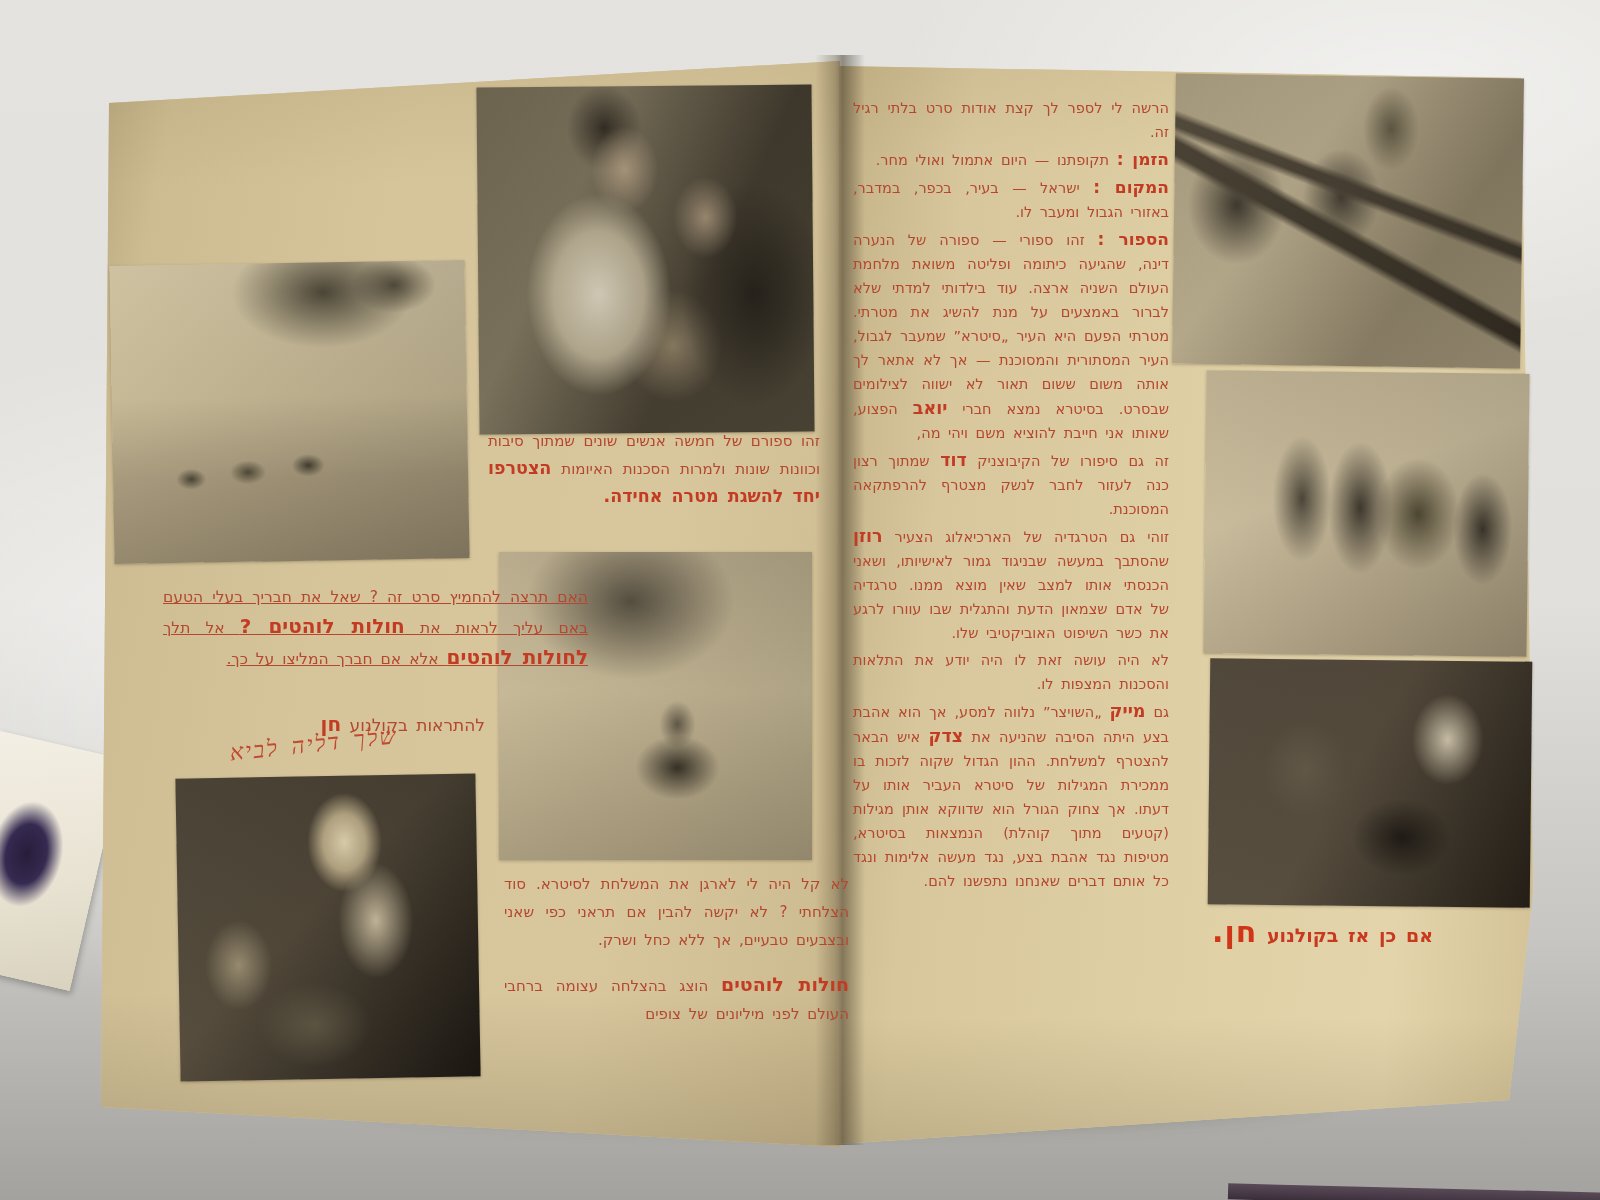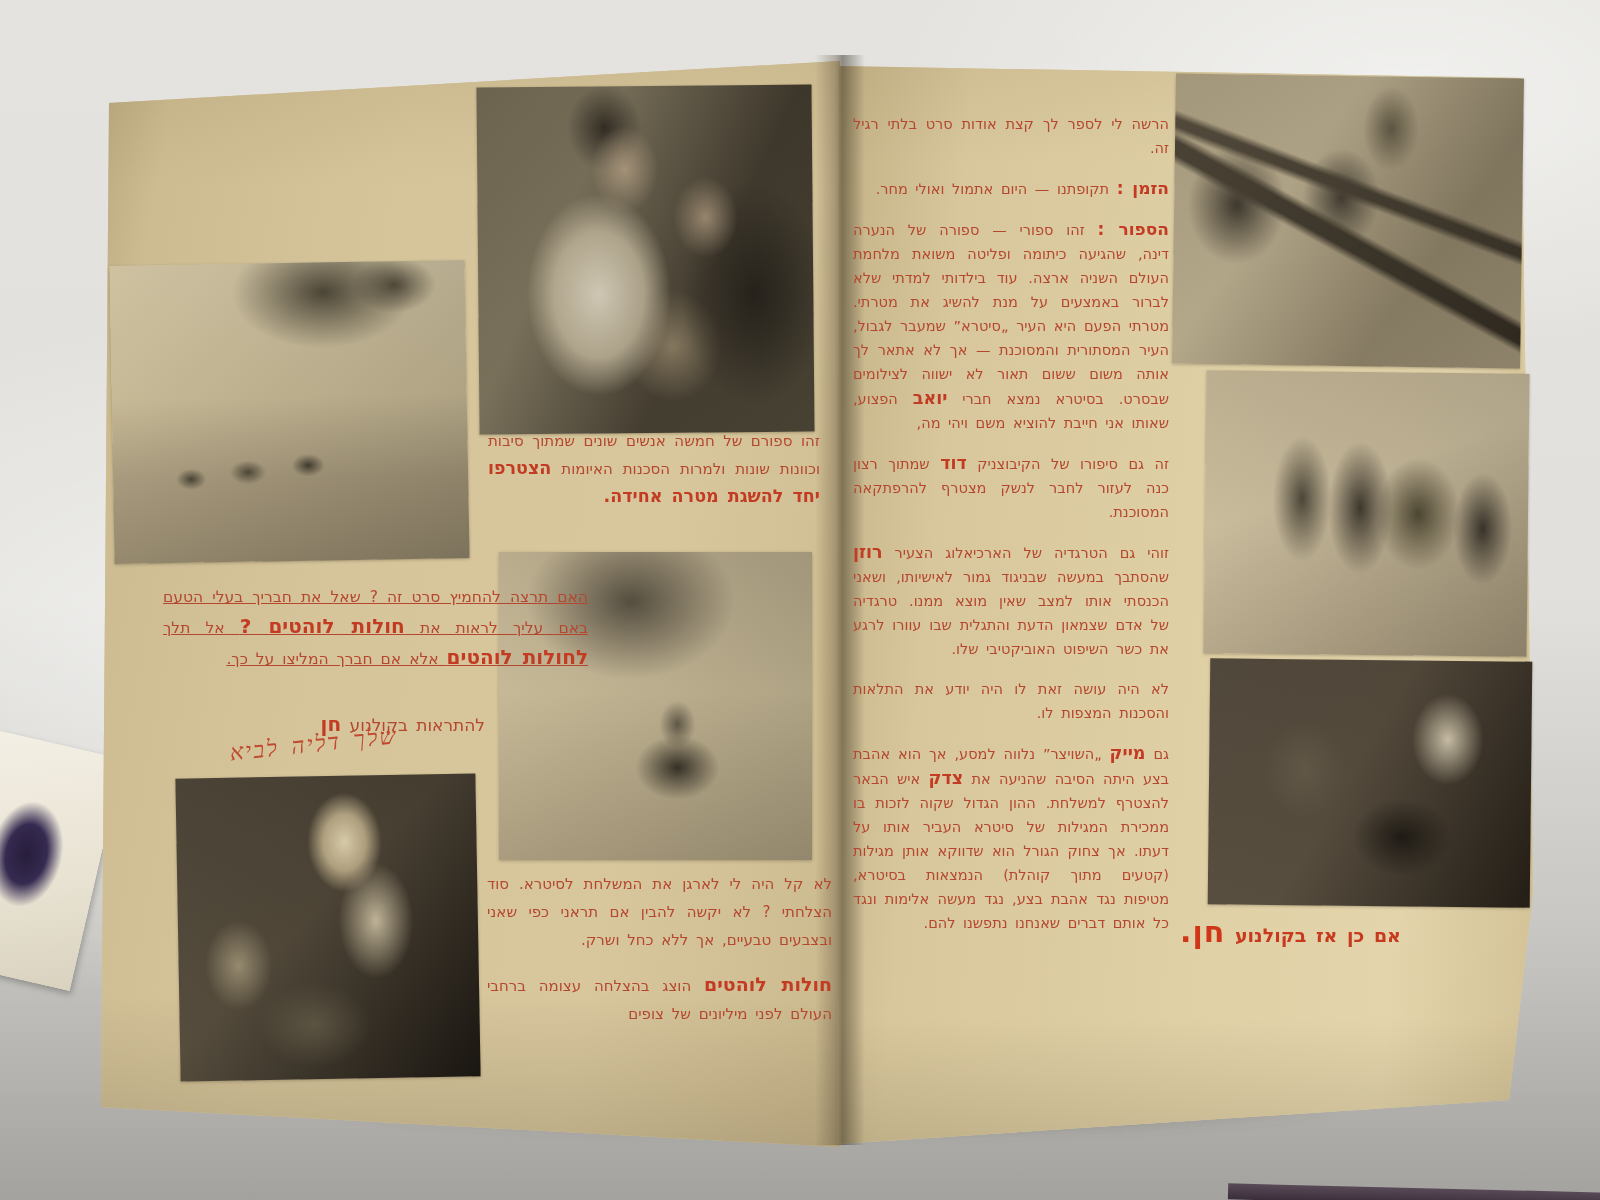--- a/index.html
+++ b/index.html
@@ -99,26 +99,26 @@
   .txt .lbl{font-weight:bold;font-size:17px;color:#c23b22;}
   #intro{left:163px;top:103px;width:303px;line-height:26px;}
   #five{left:488px;top:428px;width:332px;line-height:27px;font-size:15px;}
   #question{left:163px;top:583px;width:425px;line-height:29px;font-size:15.5px;text-decoration:underline;}
   #question .b{font-size:20px;}
   #see-you{left:205px;top:712px;width:280px;text-align:right;font-size:17px;line-height:24px;}
   #see-you .b{font-size:20px;}
   #signature{left:188px;top:734px;width:210px;transform:rotate(-6deg);
     font-family:"DejaVu Serif",serif;font-style:italic;font-size:23px;
     letter-spacing:2px;text-align:right;color:#c04a30;}
-  #bottom-left-col{left:487px;top:870px;width:345px;line-height:28px;font-size:15px;}
+  #bottom-left-col{left:504px;top:870px;width:345px;line-height:28px;font-size:15px;}
   #bottom-left-col p{margin:0 0 16px 0;}
   #bottom-left-col .b{font-size:19px;}
   #main-col{left:853px;top:96px;width:316px;}
-  #main-col p{margin:16px 0 3px 0;}
-  #closing{left:1180px;top:912px;width:285px;text-align:left;line-height:40px;}
+  #main-col p{margin:0 0 3px 0;}
+  #closing{left:1180px;top:912px;width:285px;text-align:center;line-height:40px;}
   #closing .med{font-size:19px;font-weight:bold;color:#c83a1e;}
   #closing .big{font-size:30px;font-weight:bold;color:#d03518;letter-spacing:1px;}
 </style>
 </head>
 <body>
 
 <div class="scene">
 
   <div class="under-shadow"></div>
   <div class="stray-card"></div>
@@ -146,20 +146,21 @@
     <p><span class="b">חולות לוהטים</span><span> הוצג בהצלחה עצומה ברחבי העולם לפני מיליונים של צופים</span></p>
   </div>
 
   <div class="photo" id="ph-soldiers" title="black-and-white still: soldiers with machine gun among rocks"></div>
   <div class="photo" id="ph-camels" title="black-and-white still: riders on camels and horses in rocky canyon"></div>
   <div class="photo" id="ph-cave" title="black-and-white still: man kneeling over wounded person in dark cave"></div>
 
   <div class="txt" id="main-col" dir="rtl">
     <p><span>הרשה לי לספר לך קצת אודות סרט בלתי רגיל זה.</span></p>
     <p><span class="lbl">הזמן :</span> <span>תקופתנו — היום אתמול ואולי מחר.</span></p>
+    <p><span class="lbl">המקום :</span> <span>ישראל — בעיר, בכפר, במדבר, באזורי הגבול ומעבר לו.</span></p>
     <p><span class="lbl">הספור :</span> <span>זהו ספורי — ספורה של הנערה דינה, שהגיעה כיתומה ופליטה משואת מלחמת העולם השניה ארצה. עוד בילדותי למדתי שלא לברור באמצעים על מנת להשיג את מטרתי. מטרתי הפעם היא העיר „סיטרא” שמעבר לגבול, העיר המסתורית והמסוכנת — אך לא אתאר לך אותה משום ששום תאור לא ישווה לצילומים שבסרט. בסיטרא נמצא חברי </span><span class="b">יואב</span><span> הפצוע, שאותו אני חייבת להוציא משם ויהי מה,</span></p>
     <p><span>זה גם סיפורו של הקיבוצניק </span><span class="b">דוד</span><span> שמתוך רצון כנה לעזור לחבר לנשק מצטרף להרפתקאה המסוכנת.</span></p>
     <p><span>זוהי גם הטרגדיה של הארכיאלוג הצעיר </span><span class="b">רוזן</span><span> שהסתבך במעשה שבניגוד גמור לאישיותו, ושאני הכנסתי אותו למצב שאין מוצא ממנו. טרגדיה של אדם שצמאון הדעת והתגלית שבו עוורו לרגע את כשר השיפוט האוביקטיבי שלו.</span></p>
     <p><span>לא היה עושה זאת לו היה יודע את התלאות והסכנות המצפות לו.</span></p>
     <p><span>גם </span><span class="b">מייק</span><span> „השויצר” נלווה למסע, אך הוא אהבת בצע היתה הסיבה שהניעה את </span><span class="b">צדק</span><span> איש הבאר להצטרף למשלחת. ההון הגדול שקוה לזכות בו ממכירת המגילות של סיטרא העביר אותו על דעתו. אך צחוק הגורל הוא שדווקא אותן מגילות (קטעים מתוך קוהלת) הנמצאות בסיטרא, מטיפות נגד אהבת בצע, נגד מעשה אלימות ונגד כל אותם דברים שאנחנו נתפשנו להם.</span></p>
   </div>
 
   <div class="txt" id="closing" dir="rtl">
     <div><span class="med">אם כן אז בקולנוע </span><span class="big">חן.</span></div>
   </div>

